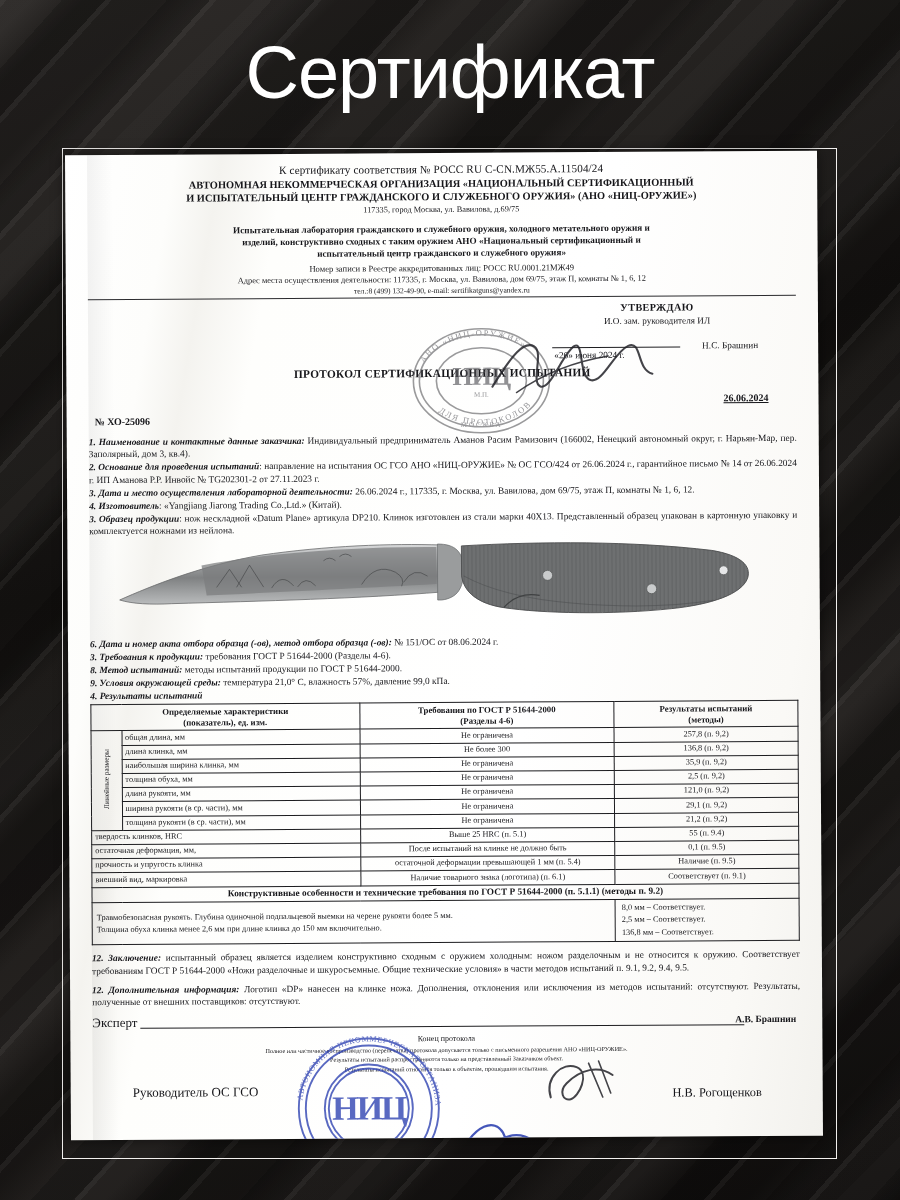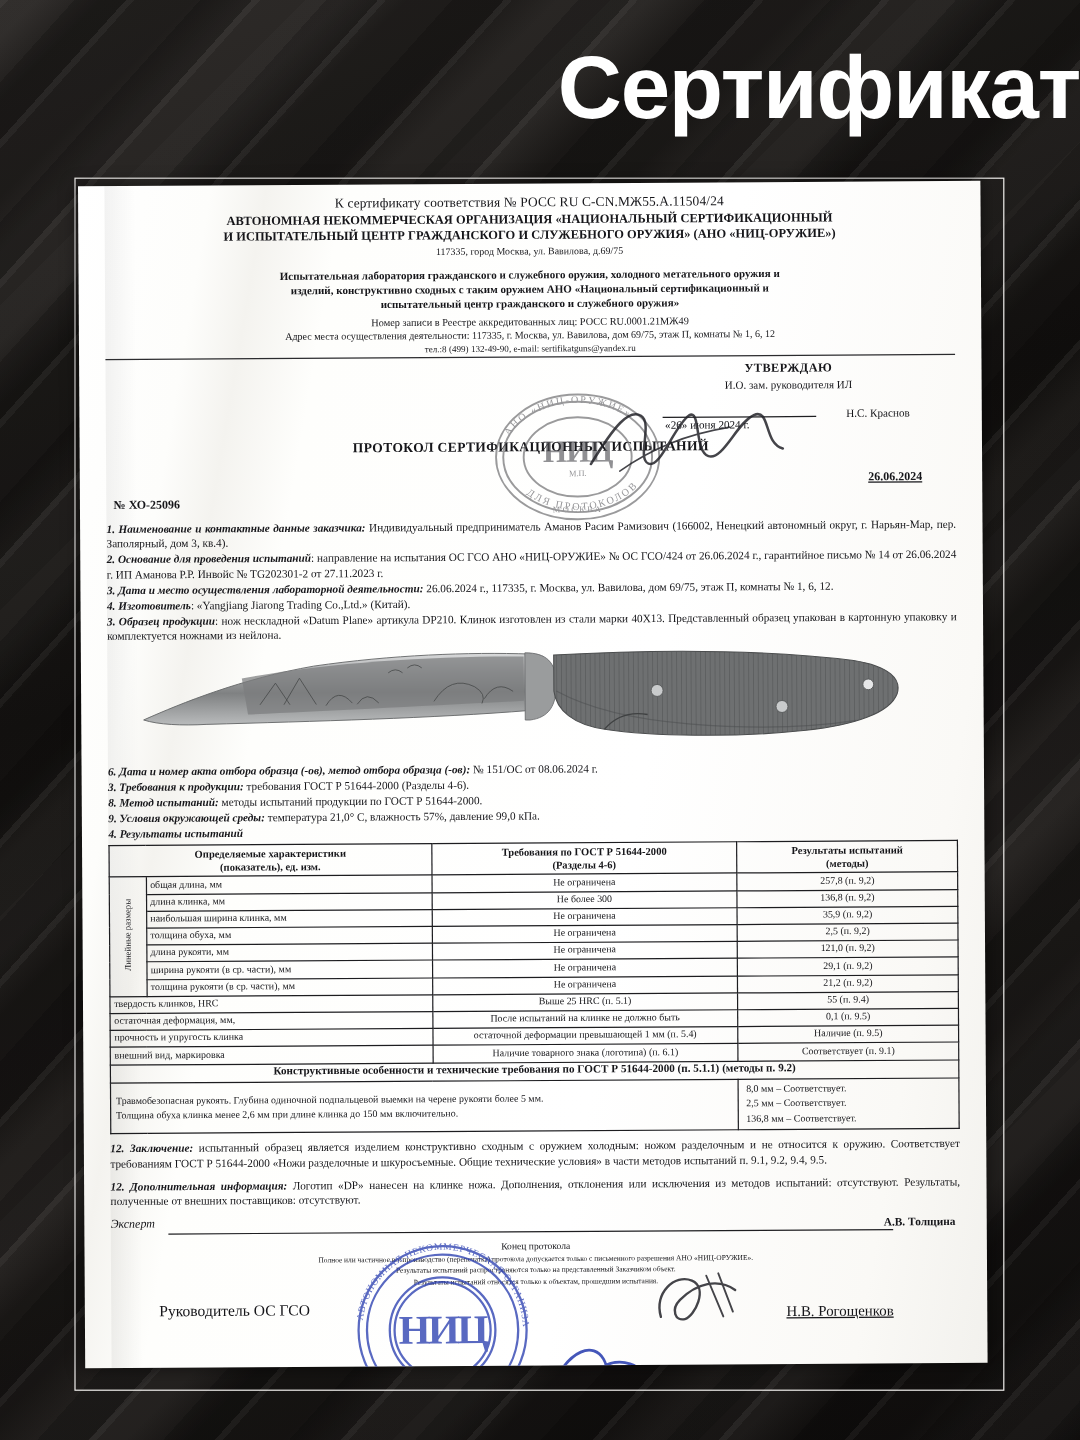--- a/index.html
+++ b/index.html
@@ -31,23 +31,23 @@
     position: absolute; inset: 0;
     background: repeating-linear-gradient(132deg,
       rgba(255,255,255,0.045) 0 5px,
       rgba(0,0,0,0.0) 5px 46px,
       rgba(0,0,0,0.18) 46px 78px);
   }
 
   
   .headline {
     position: absolute; top: 36px; left: 0; right: 0;
-    text-align: right;
+    text-align: center;
     font-family: "Liberation Sans", sans-serif;
-    font-weight: 700;
+    font-weight: 400;
     font-size: 74px;
     letter-spacing: -1px;
     color: #ffffff;
     z-index: 6;
     line-height: 1;
   }
 
   
   .doc-frame {
     position: absolute;
@@ -159,34 +159,34 @@
   .constr-head td {
     font-weight: bold; text-align: center; font-size: 9.3px; padding: 2px;
   }
   .constr-body .cl { text-align: left; padding: 2px 4px; line-height:1.45;}
   .constr-body .cr { text-align: left; padding: 2px 6px; line-height:1.5;}
 
   .tail { margin-top: 7px; font-size: 9.4px; line-height: 1.34; text-align: justify; }
   .tail p { margin: 0 0 6px 0; }
 
   .expert-row { position: relative; margin-top: 2px; height: 20px; }
-  .expert-row .lbl { font-size: 10px; font-style: italic; }
+  .expert-row .lbl { font-size: 13px; }
   .expert-row .sig-rule {
     position: absolute; left: 48px; right: 56px; top: 13px;
     border-bottom: 1px solid #1e1e21;
   }
   .expert-row .nm {
     position: absolute; right: 4px; top: 2px; font-size: 9.5px; font-weight: bold;
   }
   .end-proto { text-align: center; font-size: 8px; margin-top: 1px; }
   .fineprint { text-align: center; font-size: 6.2px; line-height: 1.5; margin-top: 1px; }
 
   .boss-row { position: relative; margin-top: 10px; height: 28px; }
   .boss-row .lbl { font-size: 13px; padding-left: 40px; }
-  .boss-row .nm { position: absolute; right: 56px; top: 4px; font-size: 12.4px; text-decoration: underline; }
+  .boss-row .nm { position: absolute; right: 39px; top: 4px; font-size: 12.4px; }
 
   
   .stamp { position: absolute; z-index: 7; pointer-events: none; }
   .stamp-grey { left: 330px; top: 168px; opacity: .62; }
   .stamp-blue { left: 198px; top: 880px; opacity: .78; }
   .sig-ink { position: absolute; z-index: 8; pointer-events: none; }
   .sig-top { left: 420px; top: 178px; opacity: .85; }
   .sig-exp { left: 470px; top: 905px; opacity: .85; }
   .sig-boss { left: 380px; top: 960px; opacity: .88; }
 </style>
@@ -215,21 +215,21 @@
     <div class="ctr addr2">Адрес места осуществления деятельности: 117335, г. Москва, ул. Вавилова, дом 69/75, этаж П, комнаты № 1, 6, 12</div>
     <div class="ctr tel">тел.:8 (499) 132-49-90, e-mail: sertifikatguns@yandex.ru</div>
 
     <div class="rule"></div>
 
     <div class="approve-wrap">
       <div class="approve">
         <div class="t1">УТВЕРЖДАЮ</div>
         <div class="t2">И.О. зам. руководителя ИЛ</div>
         <div class="sigline"></div>
-        <div class="t3">Н.С. Краснов</div>
+        <div class="t3">Н.С. Брашнин</div>
         <div class="t4">«26» июня 2024 г.</div>
       </div>
     </div>
 
     <div class="protocol-title">ПРОТОКОЛ СЕРТИФИКАЦИОННЫХ ИСПЫТАНИЙ</div>
 
     <div class="numrow">
       <div class="left">№  ХО-25096</div>
       <div class="right">26.06.2024</div>
     </div>
@@ -388,21 +388,21 @@
     </table>
 
     <div class="tail">
       <p><span class="bi">12. Заключение:</span><span> испытанный образец является изделием конструктивно сходным с оружием холодным: ножом разделочным и не относится к оружию. Соответствует требованиям ГОСТ Р 51644-2000 «Ножи разделочные и шкуросъемные. Общие технические условия» в части методов испытаний п. 9.1, 9.2, 9.4, 9.5.</span></p>
       <p><span class="bi">12. Дополнительная информация:</span><span> Логотип «DP» нанесен на клинке ножа. Дополнения, отклонения или исключения из методов испытаний: отсутствуют. Результаты, полученные от внешних поставщиков: отсутствуют.</span></p>
     </div>
 
     <div class="expert-row">
       <span class="lbl">Эксперт</span>
       <span class="sig-rule"></span>
-      <span class="nm">А.В. Толщина</span>
+      <span class="nm">А.В. Брашнин</span>
     </div>
 
     <div class="end-proto">Конец протокола</div>
 
     <div class="fineprint">
       <div>Полное или частичное воспроизводство (перепечатка) протокола допускается только с письменного разрешения АНО «НИЦ-ОРУЖИЕ».</div>
       <div>Результаты испытаний распространяются только на представленный Заказчиком объект.</div>
       <div>Результаты испытаний относятся только к объектам, прошедшим испытания.</div>
     </div>
 

